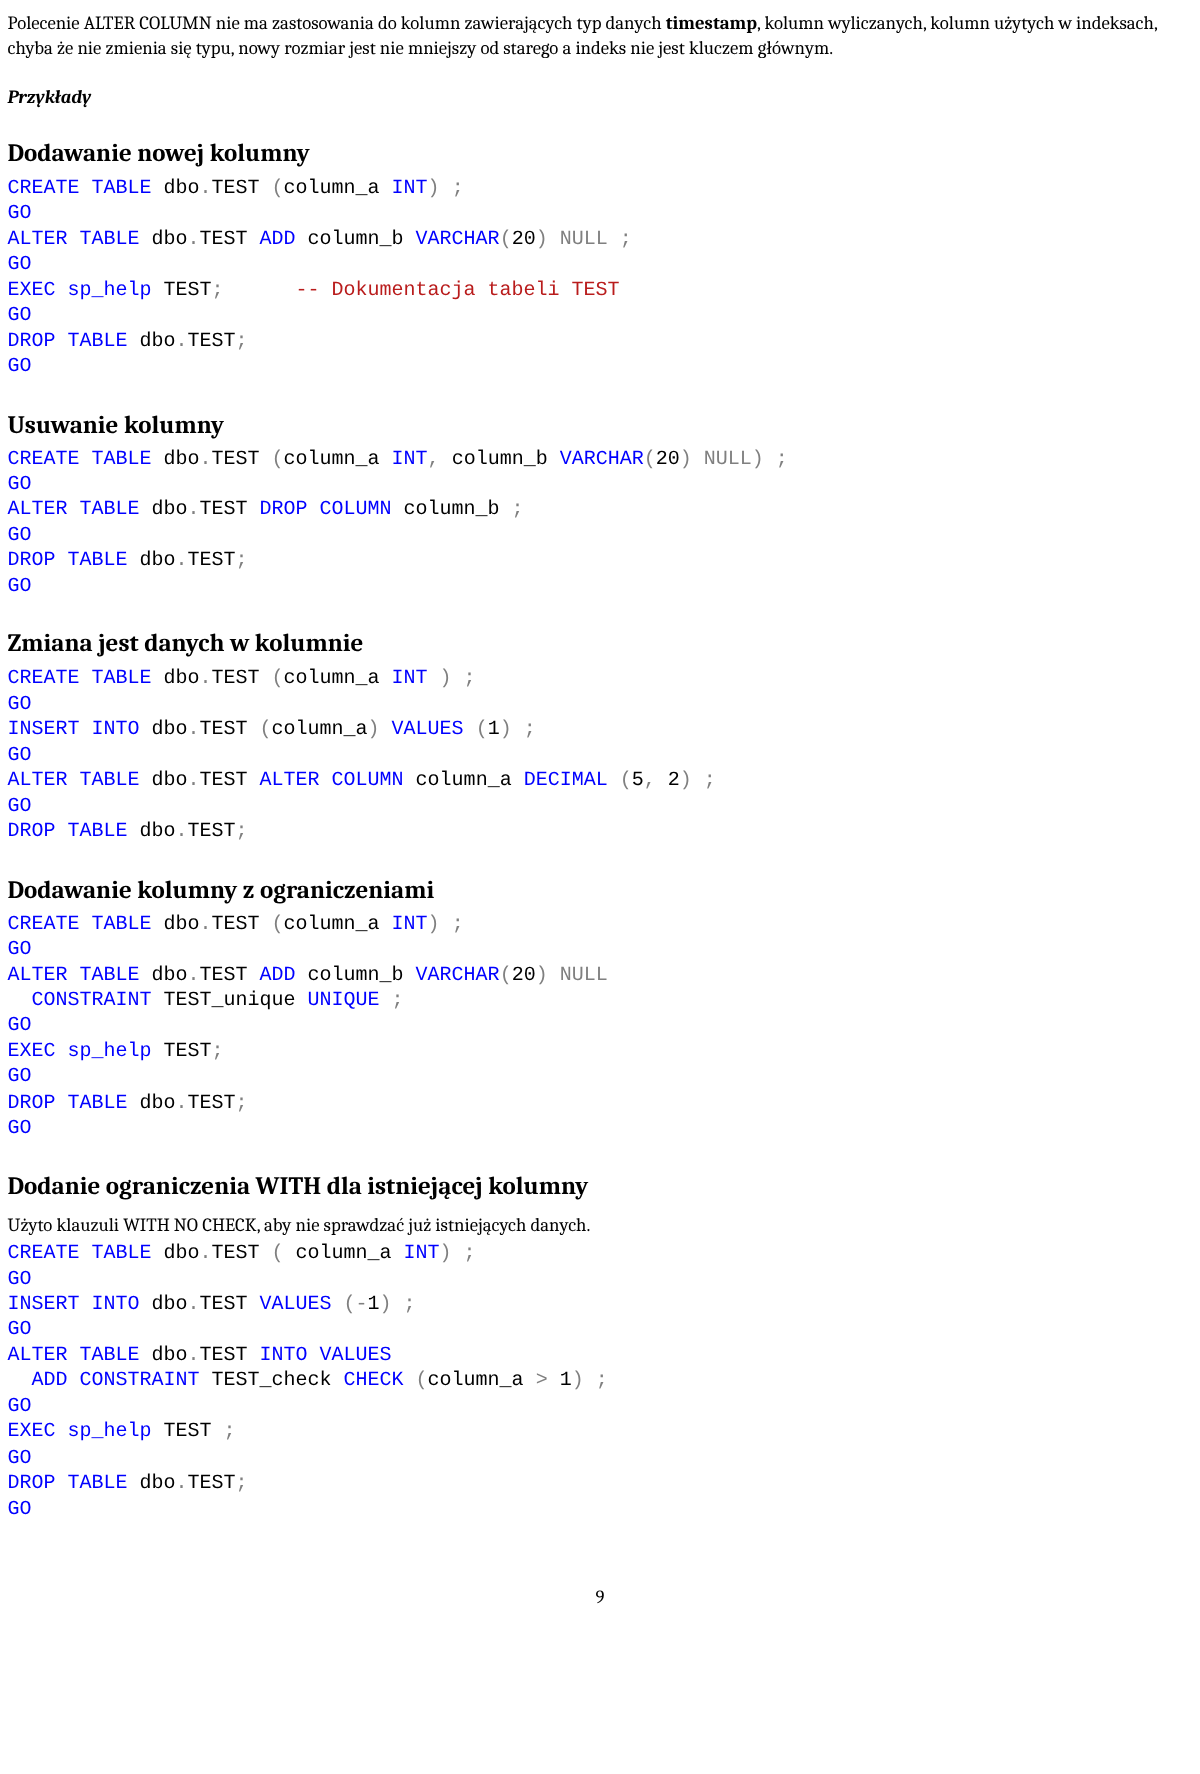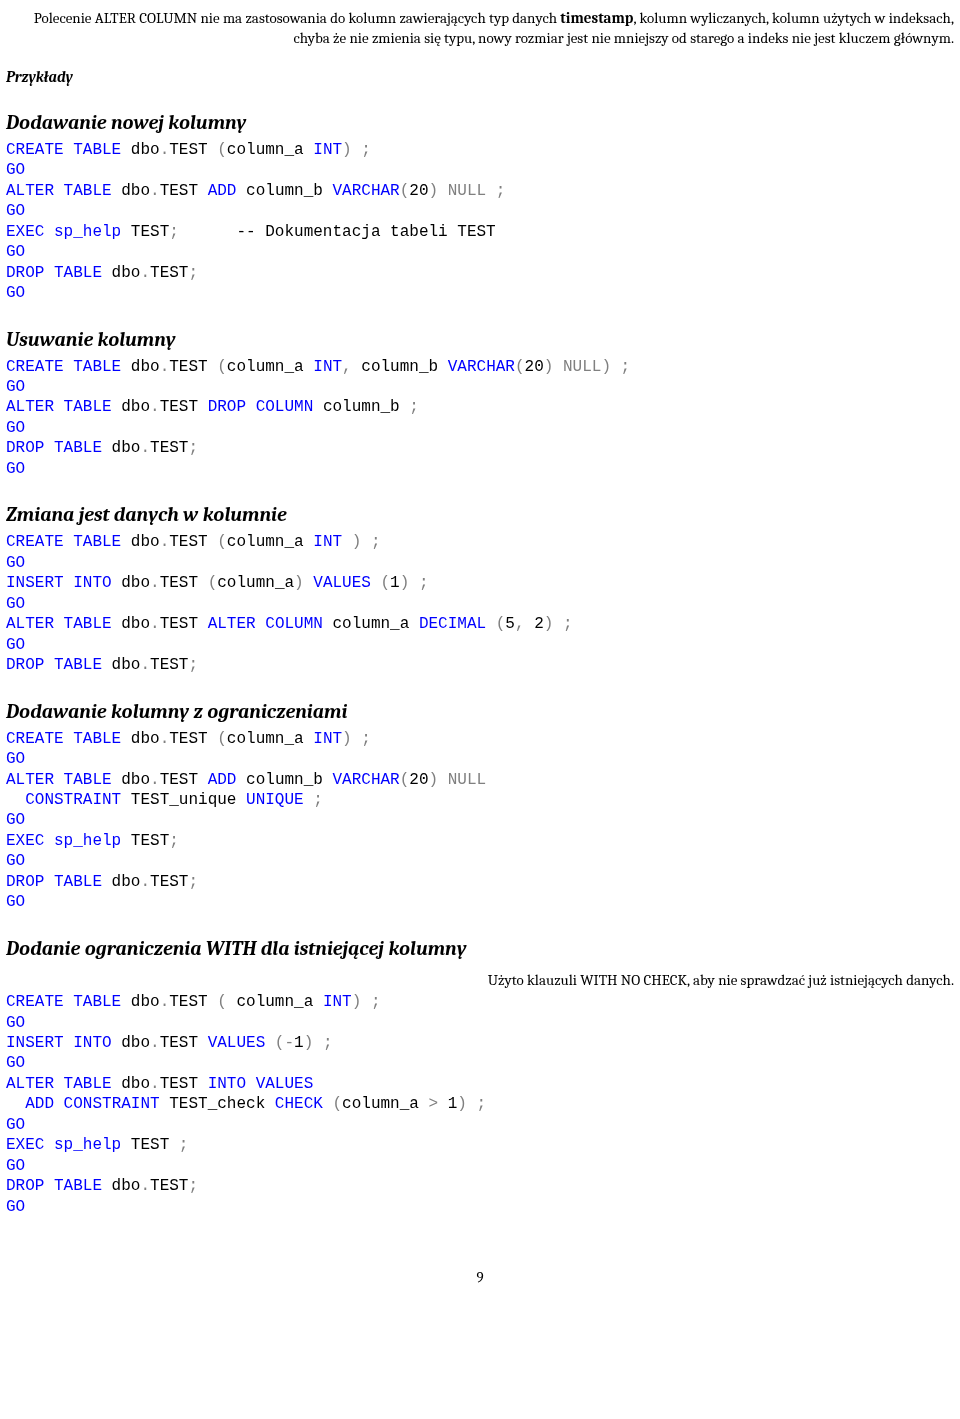--- a/index.html
+++ b/index.html
@@ -5,43 +5,42 @@
   body {
     font-family: Cambria, Georgia, "Times New Roman", serif;
     font-size: 15px;
     line-height: 1.35;
     margin: 0;
     padding: 6px 6px 40px 6px;
     background: #fff;
     color: #000;
     width: 948px;
   }
-  .para { margin: 2px 0 10px 0; text-align: right; }
+  .para { margin: 2px 0 10px 0; }
   .h2 {
     font-style: italic;
     font-weight: 700;
     font-size: 15px;
     margin: 18px 0 8px 0;
   }
   .h3 {
-    font-style: italic;
     font-weight: 700;
     font-size: 20px;
     margin: 22px 0 4px 0;
   }
   pre.code {
     font-family: "Courier New", Courier, monospace;
     font-size: 16px;
     line-height: 1.28;
     margin: 2px 0 4px 0;
     white-space: pre;
   }
   .kw   { color: #0000FF; }
   .grey { color: #808080; }
-  .cmt  { color: #000000; }
+  .cmt  { color: #b91c1c; }
   .pagenum {
     text-align: center;
     font-family: Cambria, Georgia, serif;
     font-size: 15px;
     margin-top: 50px;
   }
   b { font-weight: 700; }
 </style>
 </head>
 <body>

